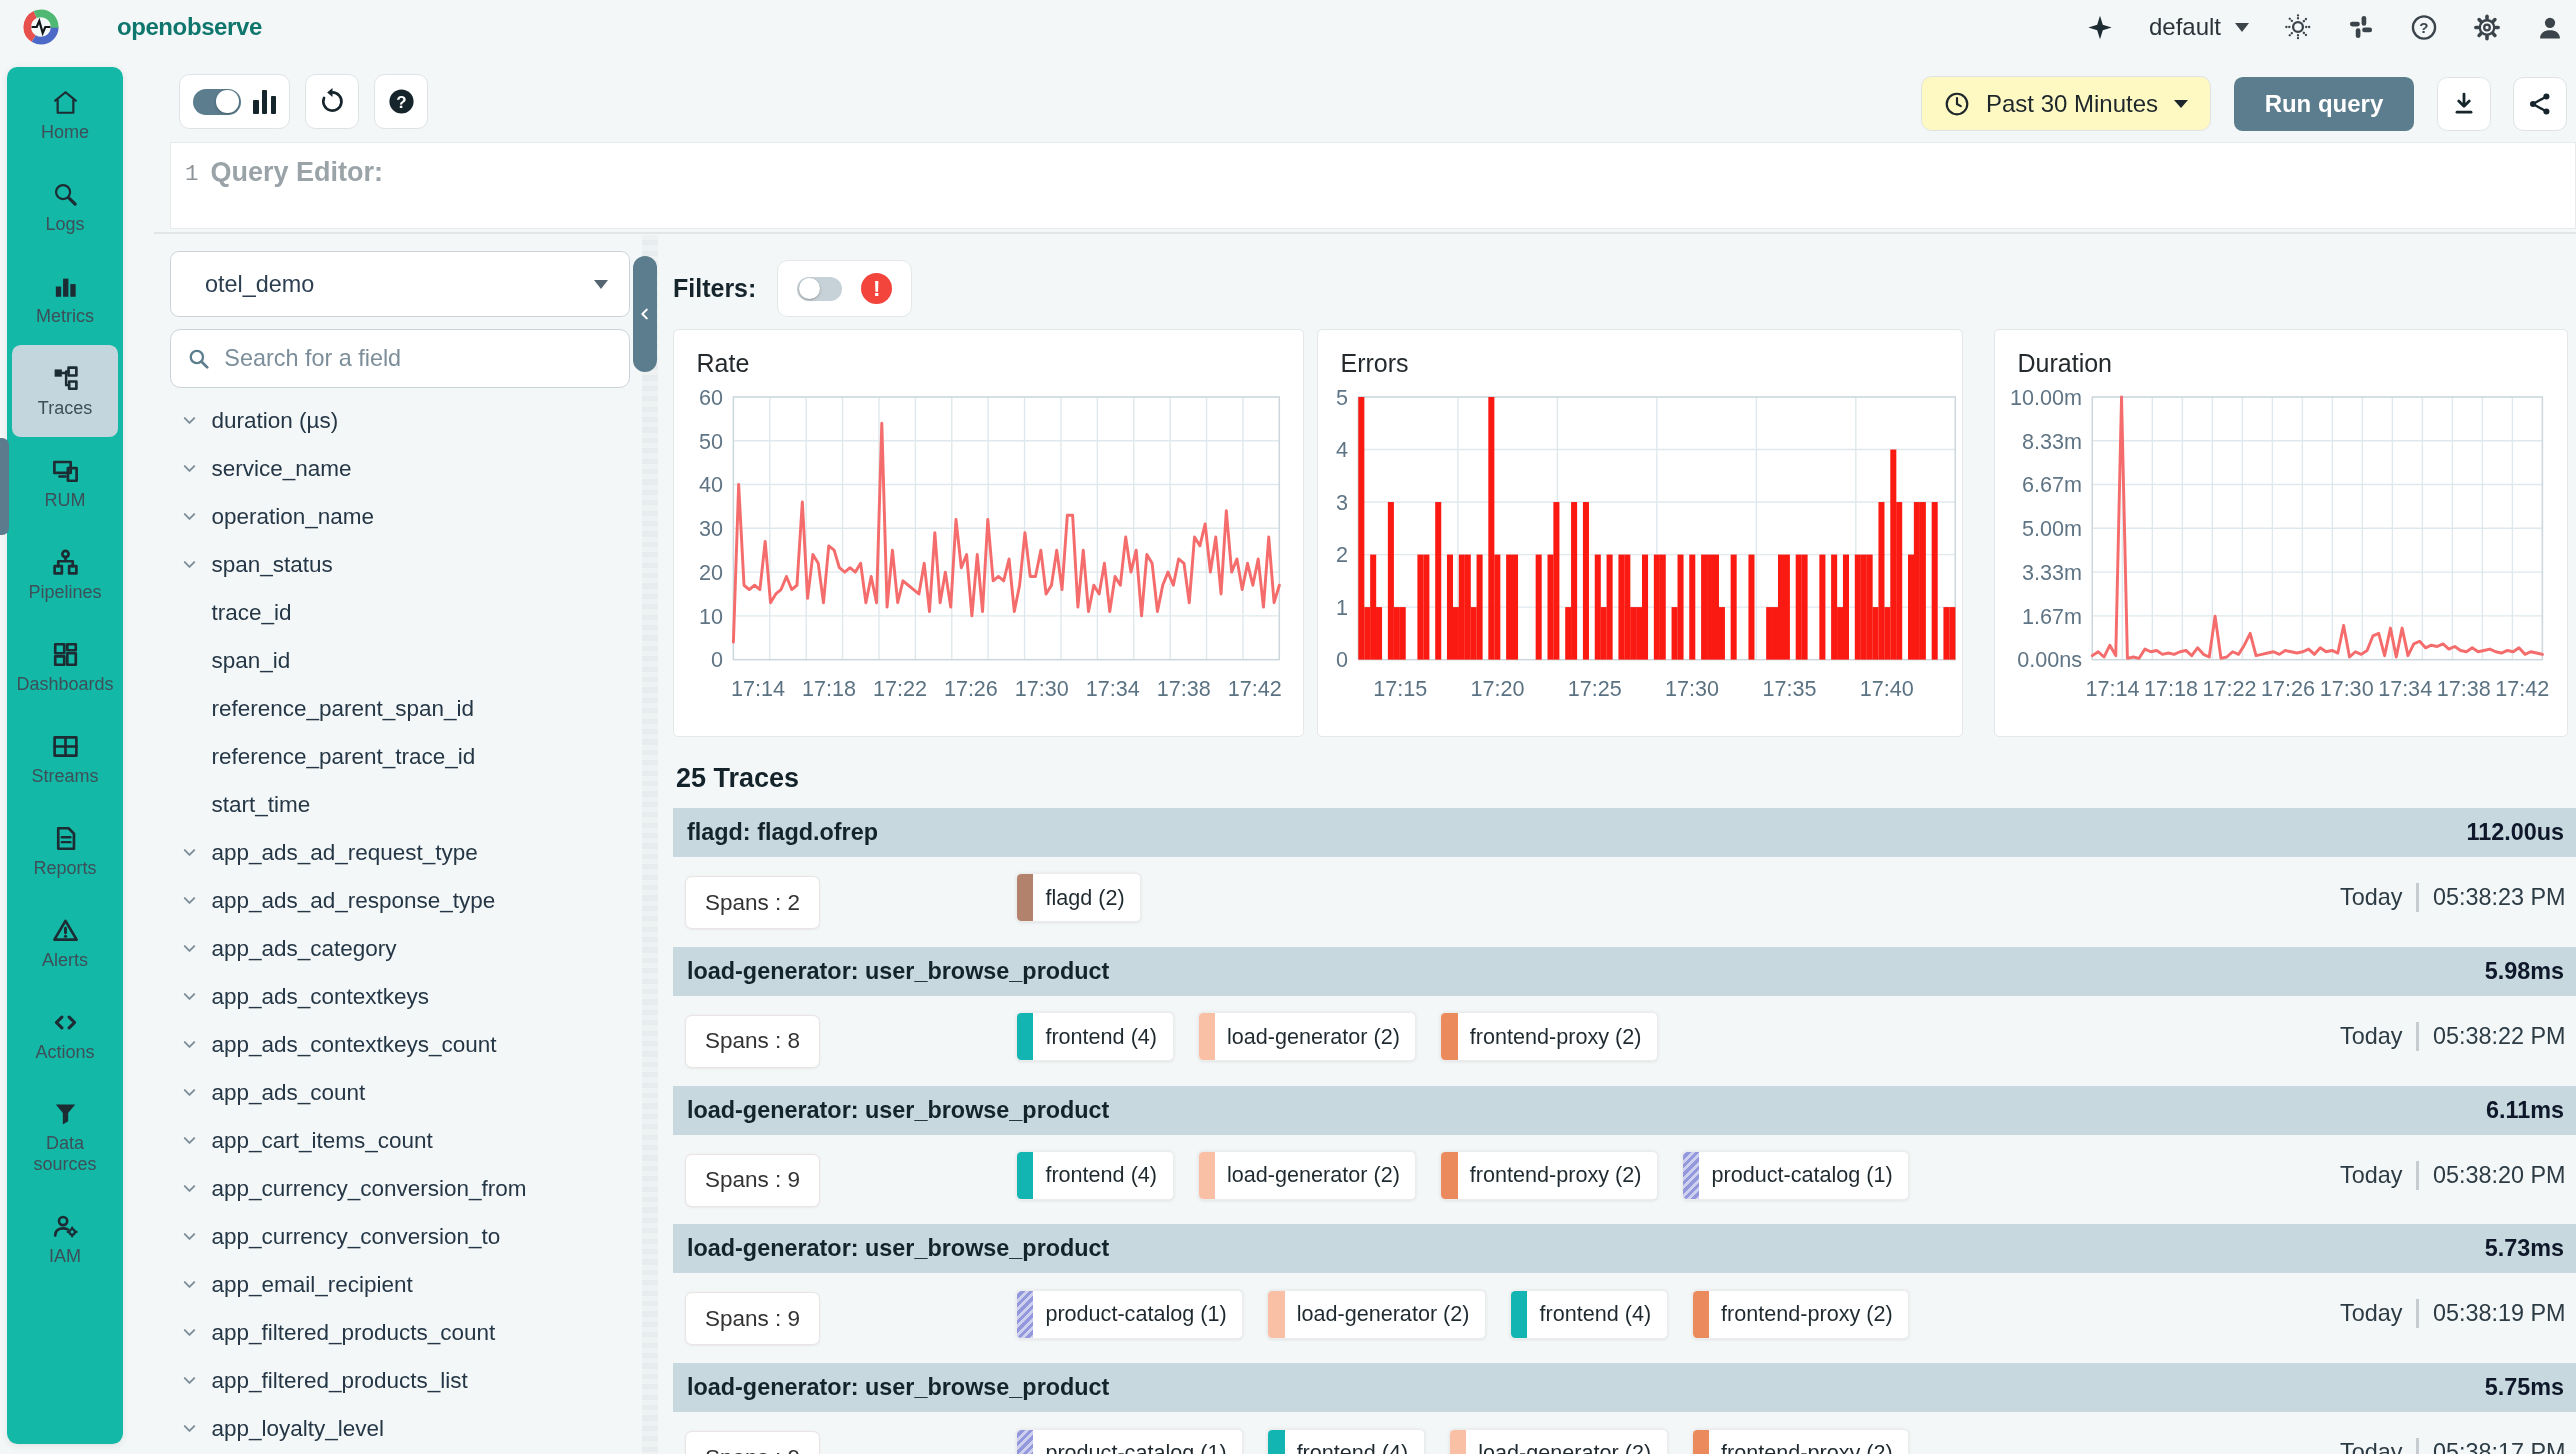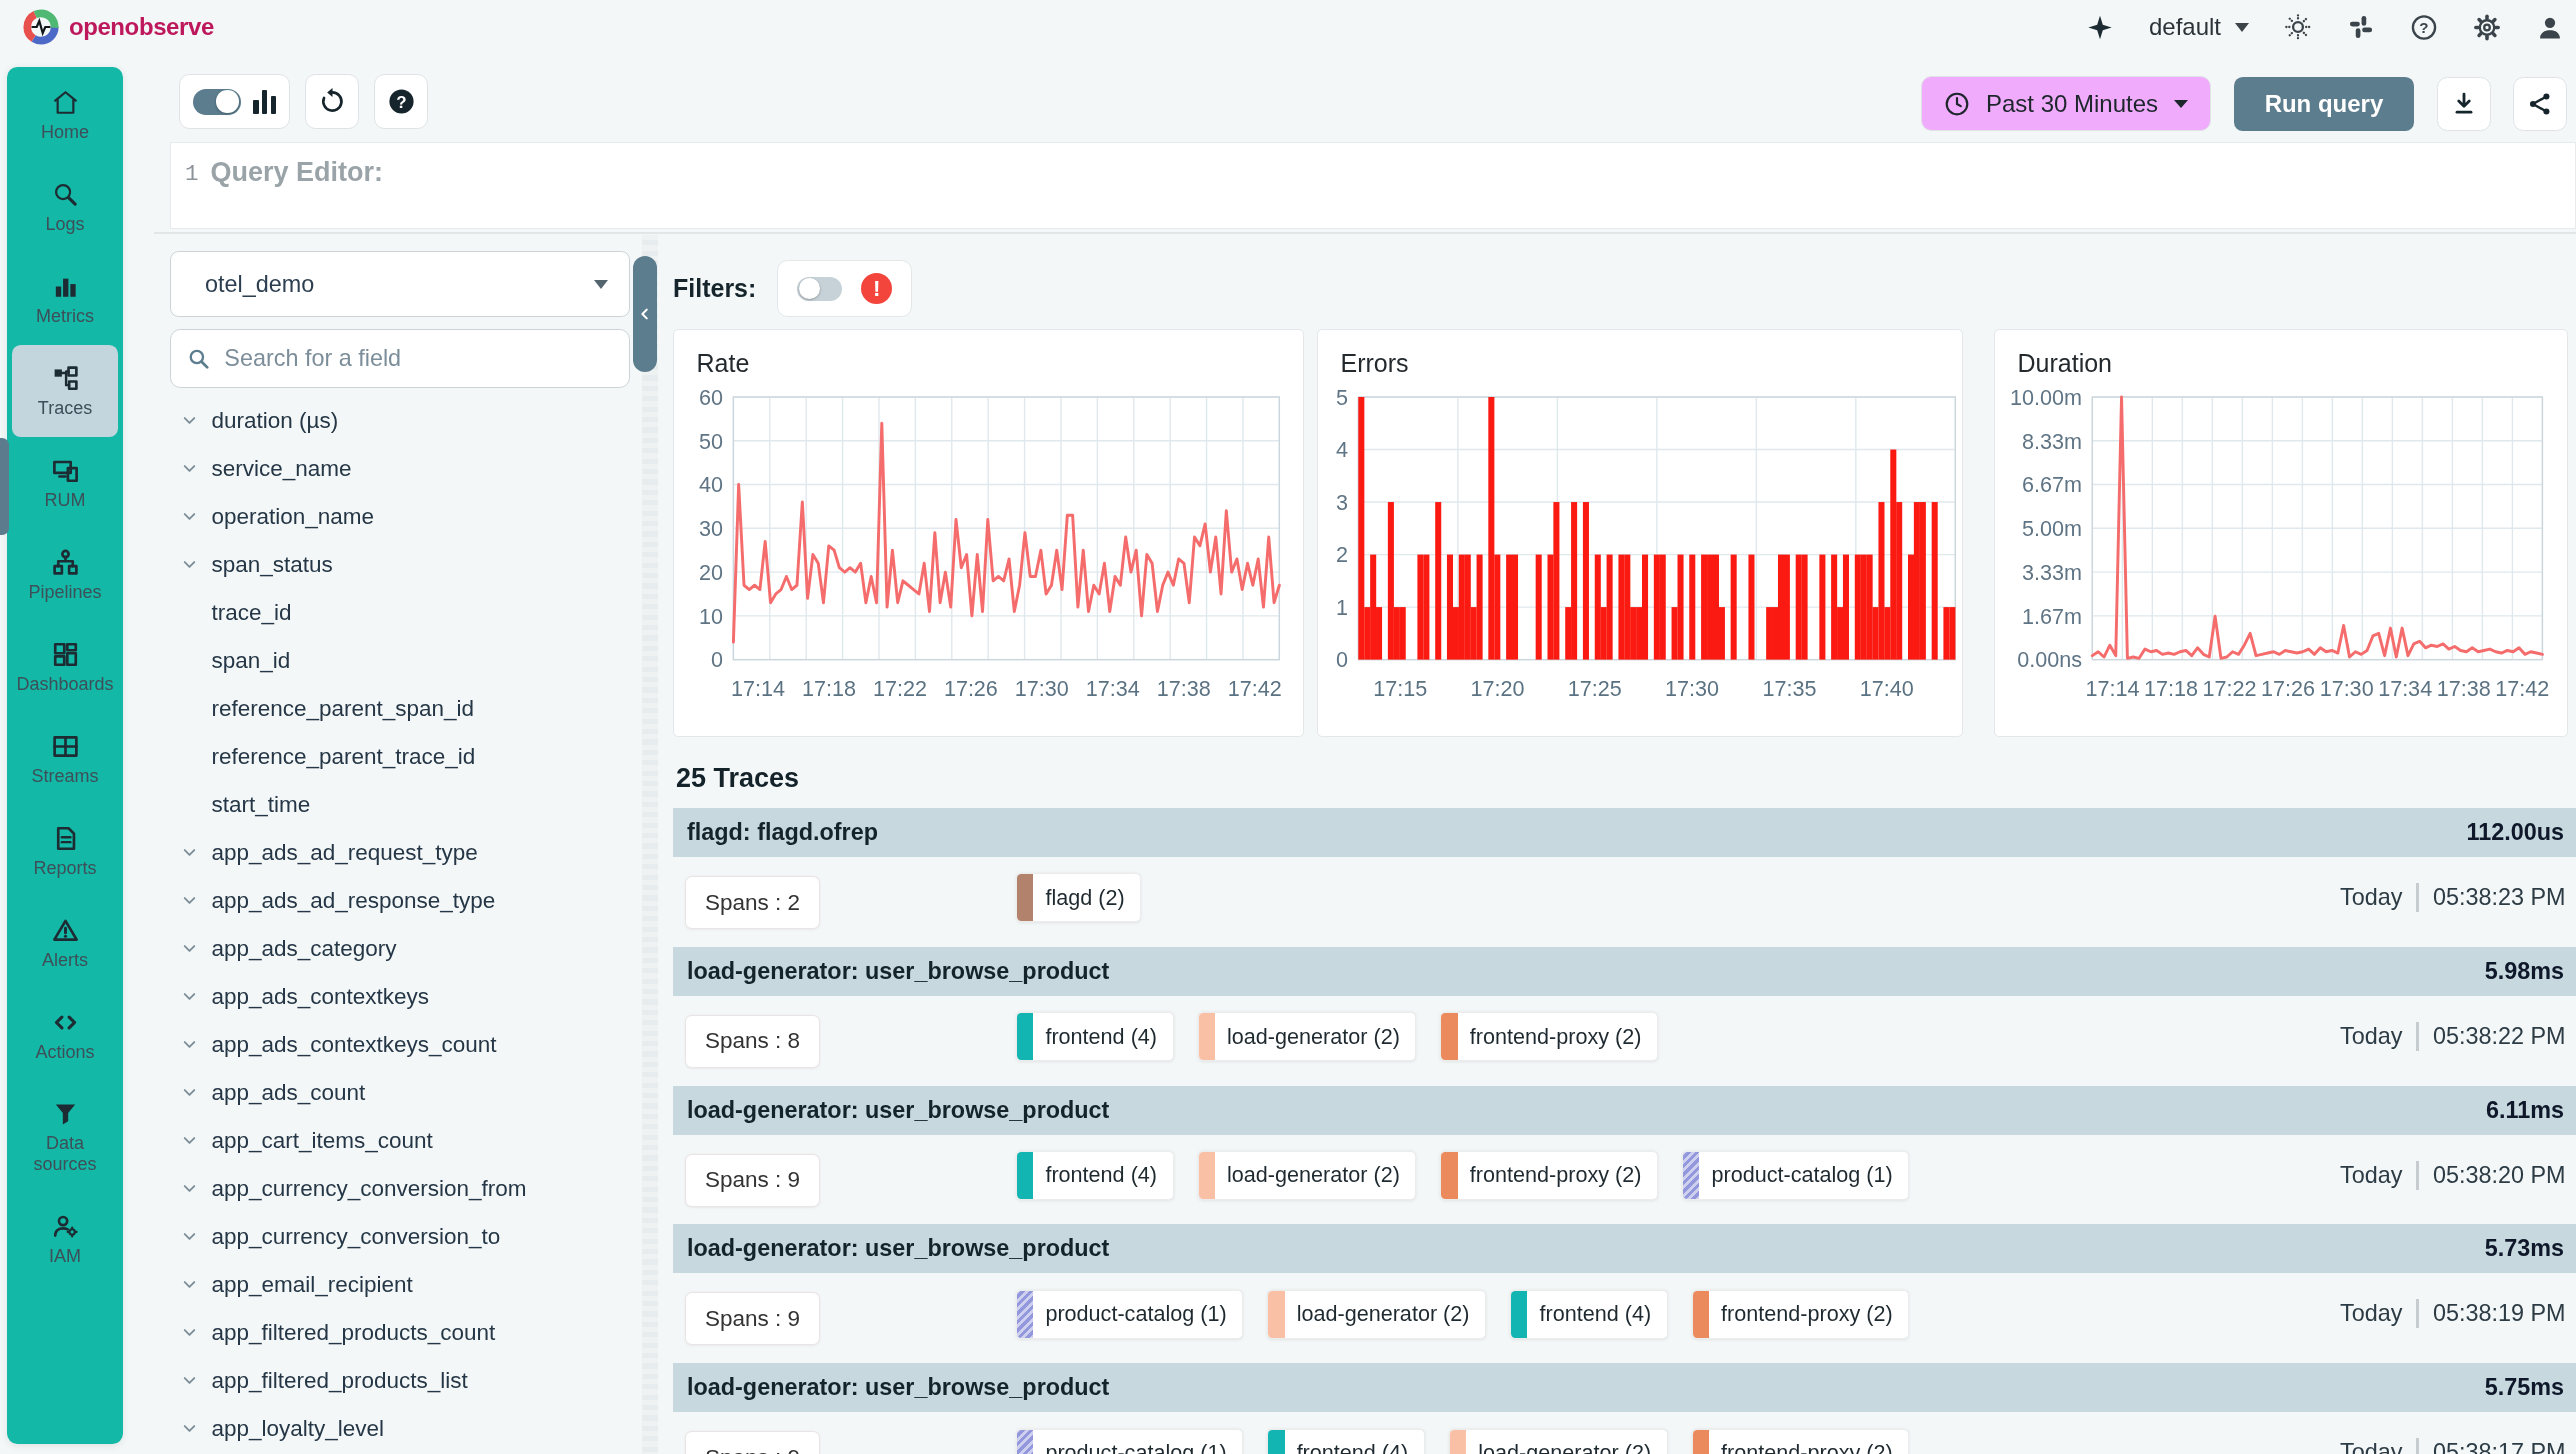--- a/index.html
+++ b/index.html
@@ -4,21 +4,21 @@
 <style>
   * { margin:0; padding:0; box-sizing:border-box; }
   html,body { width:2576px; height:1455px; background:#eef1f2; }
   body { font-family:"Liberation Sans", sans-serif; color:#1d2b33; }
   #app { position:relative; width:2576px; height:1455px; background:#f4f7f7; overflow:hidden; }
 
   
   .topbar { position:absolute; left:0; top:0; width:100%; height:54px; background:#f4f7f7; display:flex; align-items:center; }
   .logo-wrap { display:flex; align-items:center; gap:10.4px; padding-left:22.5px; }
   .logo-circle { width:36px; height:36px; }
-  .logo-text { font-size:24px; font-weight:800; color:#be185d; letter-spacing:-0.4px; }
+  .logo-text { font-size:24px; font-weight:800; color:#0f766e; letter-spacing:-0.4px;margin-left:48px; }
   .topbar-right { margin-left:auto; display:flex; align-items:center; gap:35px; padding-right:12px; height:100%; }
   .topbar-right .tb-icon { width:28px; height:28px; display:flex; align-items:center; justify-content:center; cursor:pointer; }
   .org-select { display:flex; align-items:center; gap:14px; font-size:24px; color:#2b3338; cursor:pointer; }
   .caret-down { width:0; height:0; border-left:7.8px solid transparent; border-right:7.8px solid transparent; border-top:9.5px solid #3c4449; }
 
   
   .nav-rail { position:absolute; left:7px; top:67px; width:116px; height:1377px; background:#14b8a6; border-radius:10.4px; box-shadow:0 1.7px 7px rgba(40,60,70,.10); padding-top:2px; display:flex; flex-direction:column; align-items:stretch; }
   .nav-item { position:relative; height:92px; display:flex; flex-direction:column; align-items:center; justify-content:center; gap:5.2px; cursor:pointer; margin:0 5.2px; border-radius:8.7px; }
   .nav-item.tall { height:112px; }
   .nav-item .nv-icon { width:29px; height:29px; }
@@ -36,21 +36,21 @@
   .toggle { width:48px; height:26px; border-radius:13px; background:#5c7d8e; position:relative; cursor:pointer; }
   .toggle .knob { position:absolute; top:1.7px; width:22.5px; height:22.5px; border-radius:50%; background:#fff; box-shadow:0 0.9px 2.6px rgba(0,0,0,.3); }
   .toggle.on .knob { right:1.7px; }
   .toggle.off { background:#c7d2d8; }
   .toggle.off .knob { left:1.7px; }
   .bars-icon { display:flex; align-items:flex-end; gap:3.5px; height:24px; cursor:pointer; }
   .bars-icon i { width:5.2px; background:#16242c; border-radius:0.9px; }
   .bars-icon i:nth-child(1){height:14px;} .bars-icon i:nth-child(2){height:24px;} .bars-icon i:nth-child(3){height:18px;}
 
   .tb-right { position:absolute; right:0; top:0; height:59px; display:flex; align-items:center; gap:22.5px; }
-  .time-range { display:flex; align-items:center; gap:15.6px; background:#f0abfc; border:1.7px solid #dfe3e6; border-radius:10.4px; height:55px; padding:0 22.5px; cursor:pointer; }
+  .time-range { display:flex; align-items:center; gap:15.6px; background:#fef9c3; border:1.7px solid #dfe3e6; border-radius:10.4px; height:55px; padding:0 22.5px; cursor:pointer; }
   .time-range .tr-label { font-size:24px; color:#1d262b; }
   .btn-run { height:54px; padding:0 31px; background:#5c7d8e; color:#fff; font-size:24px; border:none; border-radius:8.7px; cursor:pointer; font-family:inherit;font-weight:bold; }
   .btn-ic { width:54px; height:54px; background:#fff; border:1.7px solid #dfe3e6; border-radius:10.4px; display:flex; align-items:center; justify-content:center; cursor:pointer; }
 
   
   .editor { position:absolute; left:170px; top:142px; right:0; height:87px; background:#fff; border:0.9px solid #e8ebec; display:flex; align-items:flex-start; padding:14px 0 0 14px; gap:12px; }
   .editor .lineno { font-size:22.5px; color:#8d9499; font-family:"Liberation Mono", monospace; padding-top:3.5px; }
   .editor .ghost { font-size:27px; font-weight:700; color:#9aa3a8; }
   .hdivider { position:absolute; left:154px; top:232px; right:0; height:1.7px; background:#e2e6e8; }
 

